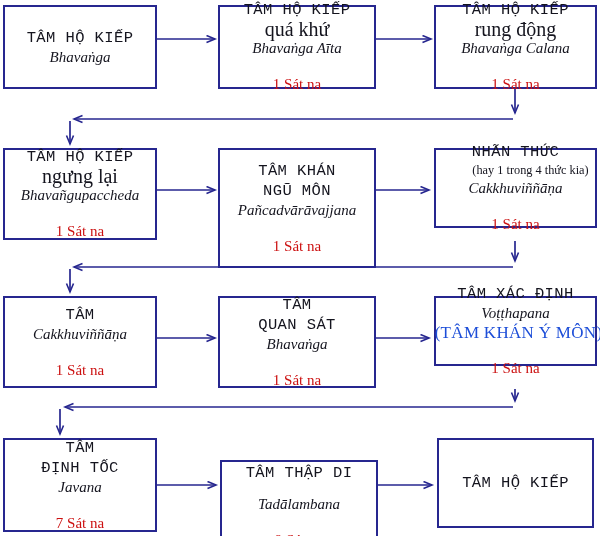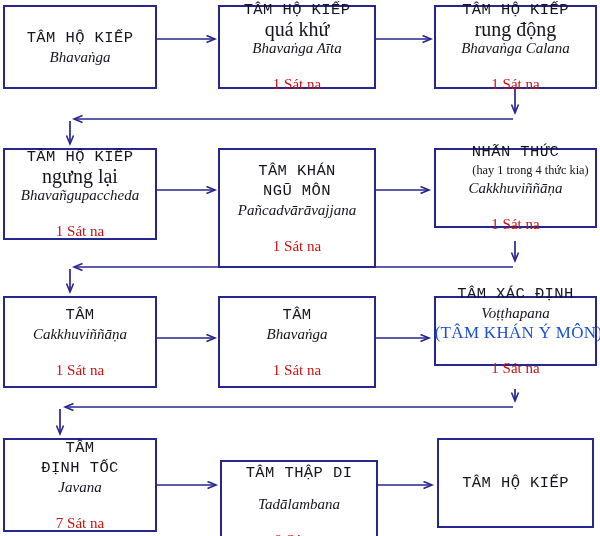--- a/index.html
+++ b/index.html
@@ -102,20 +102,21 @@
   </div>
 
   <div class="box" style="left:3px;top:296px;width:154px;height:92px">
     <div class="t">TÂM</div>
     <div class="p">Cakkhuviññāṇa</div>
     <div class="c">1 Sát na</div>
   </div>
 
   <div class="box" style="left:218px;top:296px;width:158px;height:92px">
     <div class="t">TÂM</div>
+    <div class="t">QUAN SÁT</div>
     <div class="p">Bhavaṅga</div>
     <div class="c">1 Sát na</div>
   </div>
 
   <div class="box" style="left:434px;top:296px;width:163px;height:70px">
     <div class="t">TÂM XÁC ĐỊNH</div>
     <div class="p">Voṭṭhapana</div>
     <div class="g">(TÂM KHÁN Ý MÔN)</div>
     <div class="c">1 Sát na</div>
   </div>

